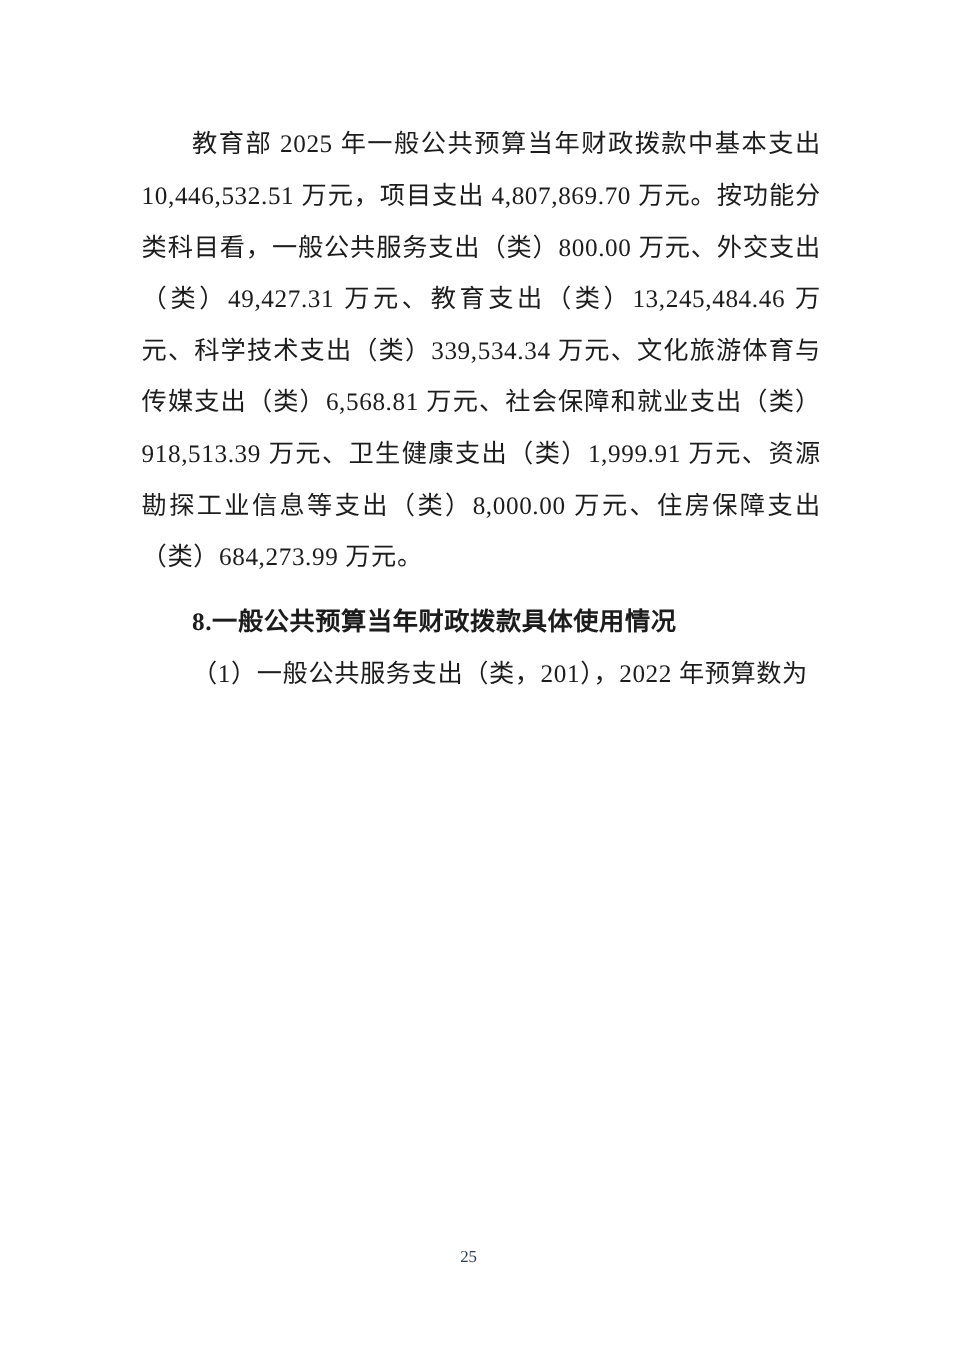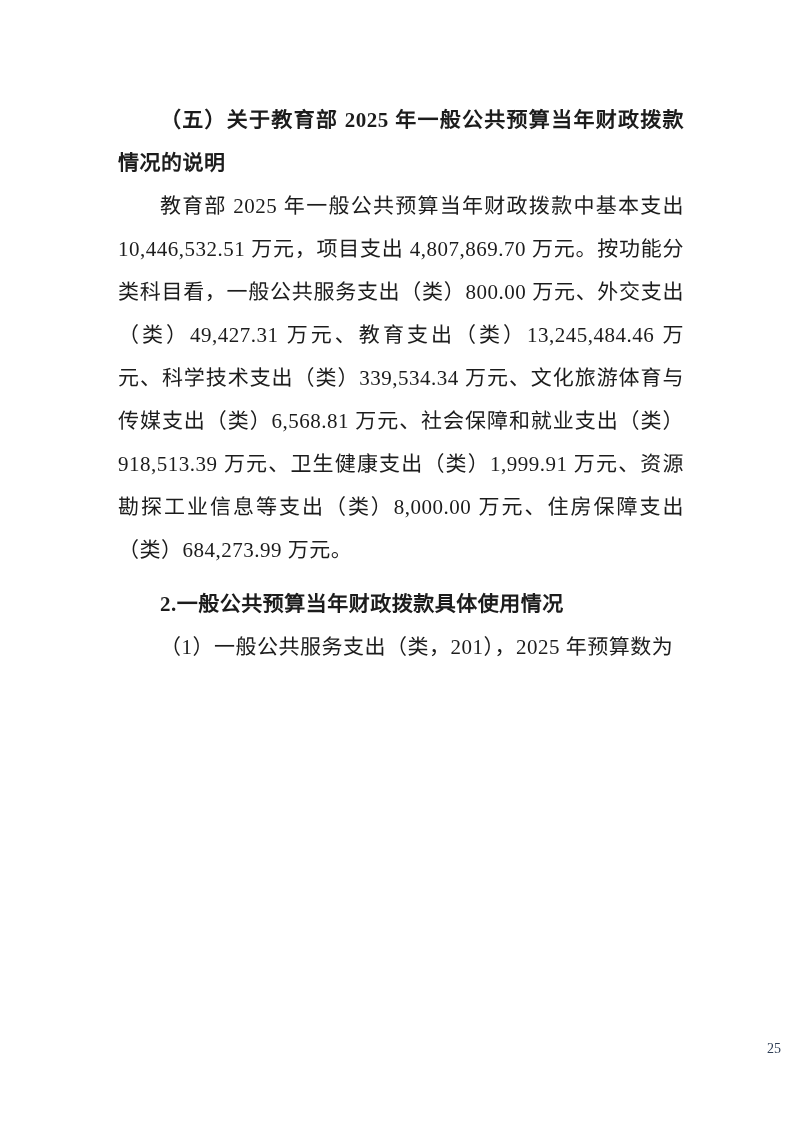--- a/index.html
+++ b/index.html
@@ -49,41 +49,40 @@
     font-weight: bold;
   }
   .sec-heading.extra-space {
     margin-top: 11px;
   }
   .page-number {
     position: absolute;
     top: 1038px;
     left: 0;
     width: 781px;
-    text-align: right;
+    text-align: center;
     font-size: 14px;
     line-height: 22px;
     color: #2e3d54;
     font-family: "Liberation Serif", "DejaVu Serif", serif;
   }
 </style>
 </head>
 <body>
 
 <div class="page">
   <div class="content">
 
-    <h2 class="doc-title">（五）关于教育部 2025 年一般公共预算当年财政拨款情况的说明</h2>
 
 
 
 
 
     <p>教育部 2025 年一般公共预算当年财政拨款中基本支出 10,446,532.51 万元，项目支出 4,807,869.70 万元。按功能分类科目看，一般公共服务支出（类）800.00 万元、外交支出（类）49,427.31 万元、教育支出（类）13,245,484.46 万元、科学技术支出（类）339,534.34 万元、文化旅游体育与传媒支出（类）6,568.81 万元、社会保障和就业支出（类）918,513.39 万元、卫生健康支出（类）1,999.91 万元、资源勘探工业信息等支出（类）8,000.00 万元、住房保障支出（类）684,273.99 万元。</p>
 
-    <h3 class="sec-heading extra-space">2.一般公共预算当年财政拨款具体使用情况</h3>
+    <h3 class="sec-heading extra-space">8.一般公共预算当年财政拨款具体使用情况</h3>
 
-    <p>（1）一般公共服务支出（类，201），2025 年预算数为</p>
+    <p>（1）一般公共服务支出（类，201），2022 年预算数为</p>
 
   </div>
 
   <div class="page-number">25</div>
 </div>
 
 </body></html>

